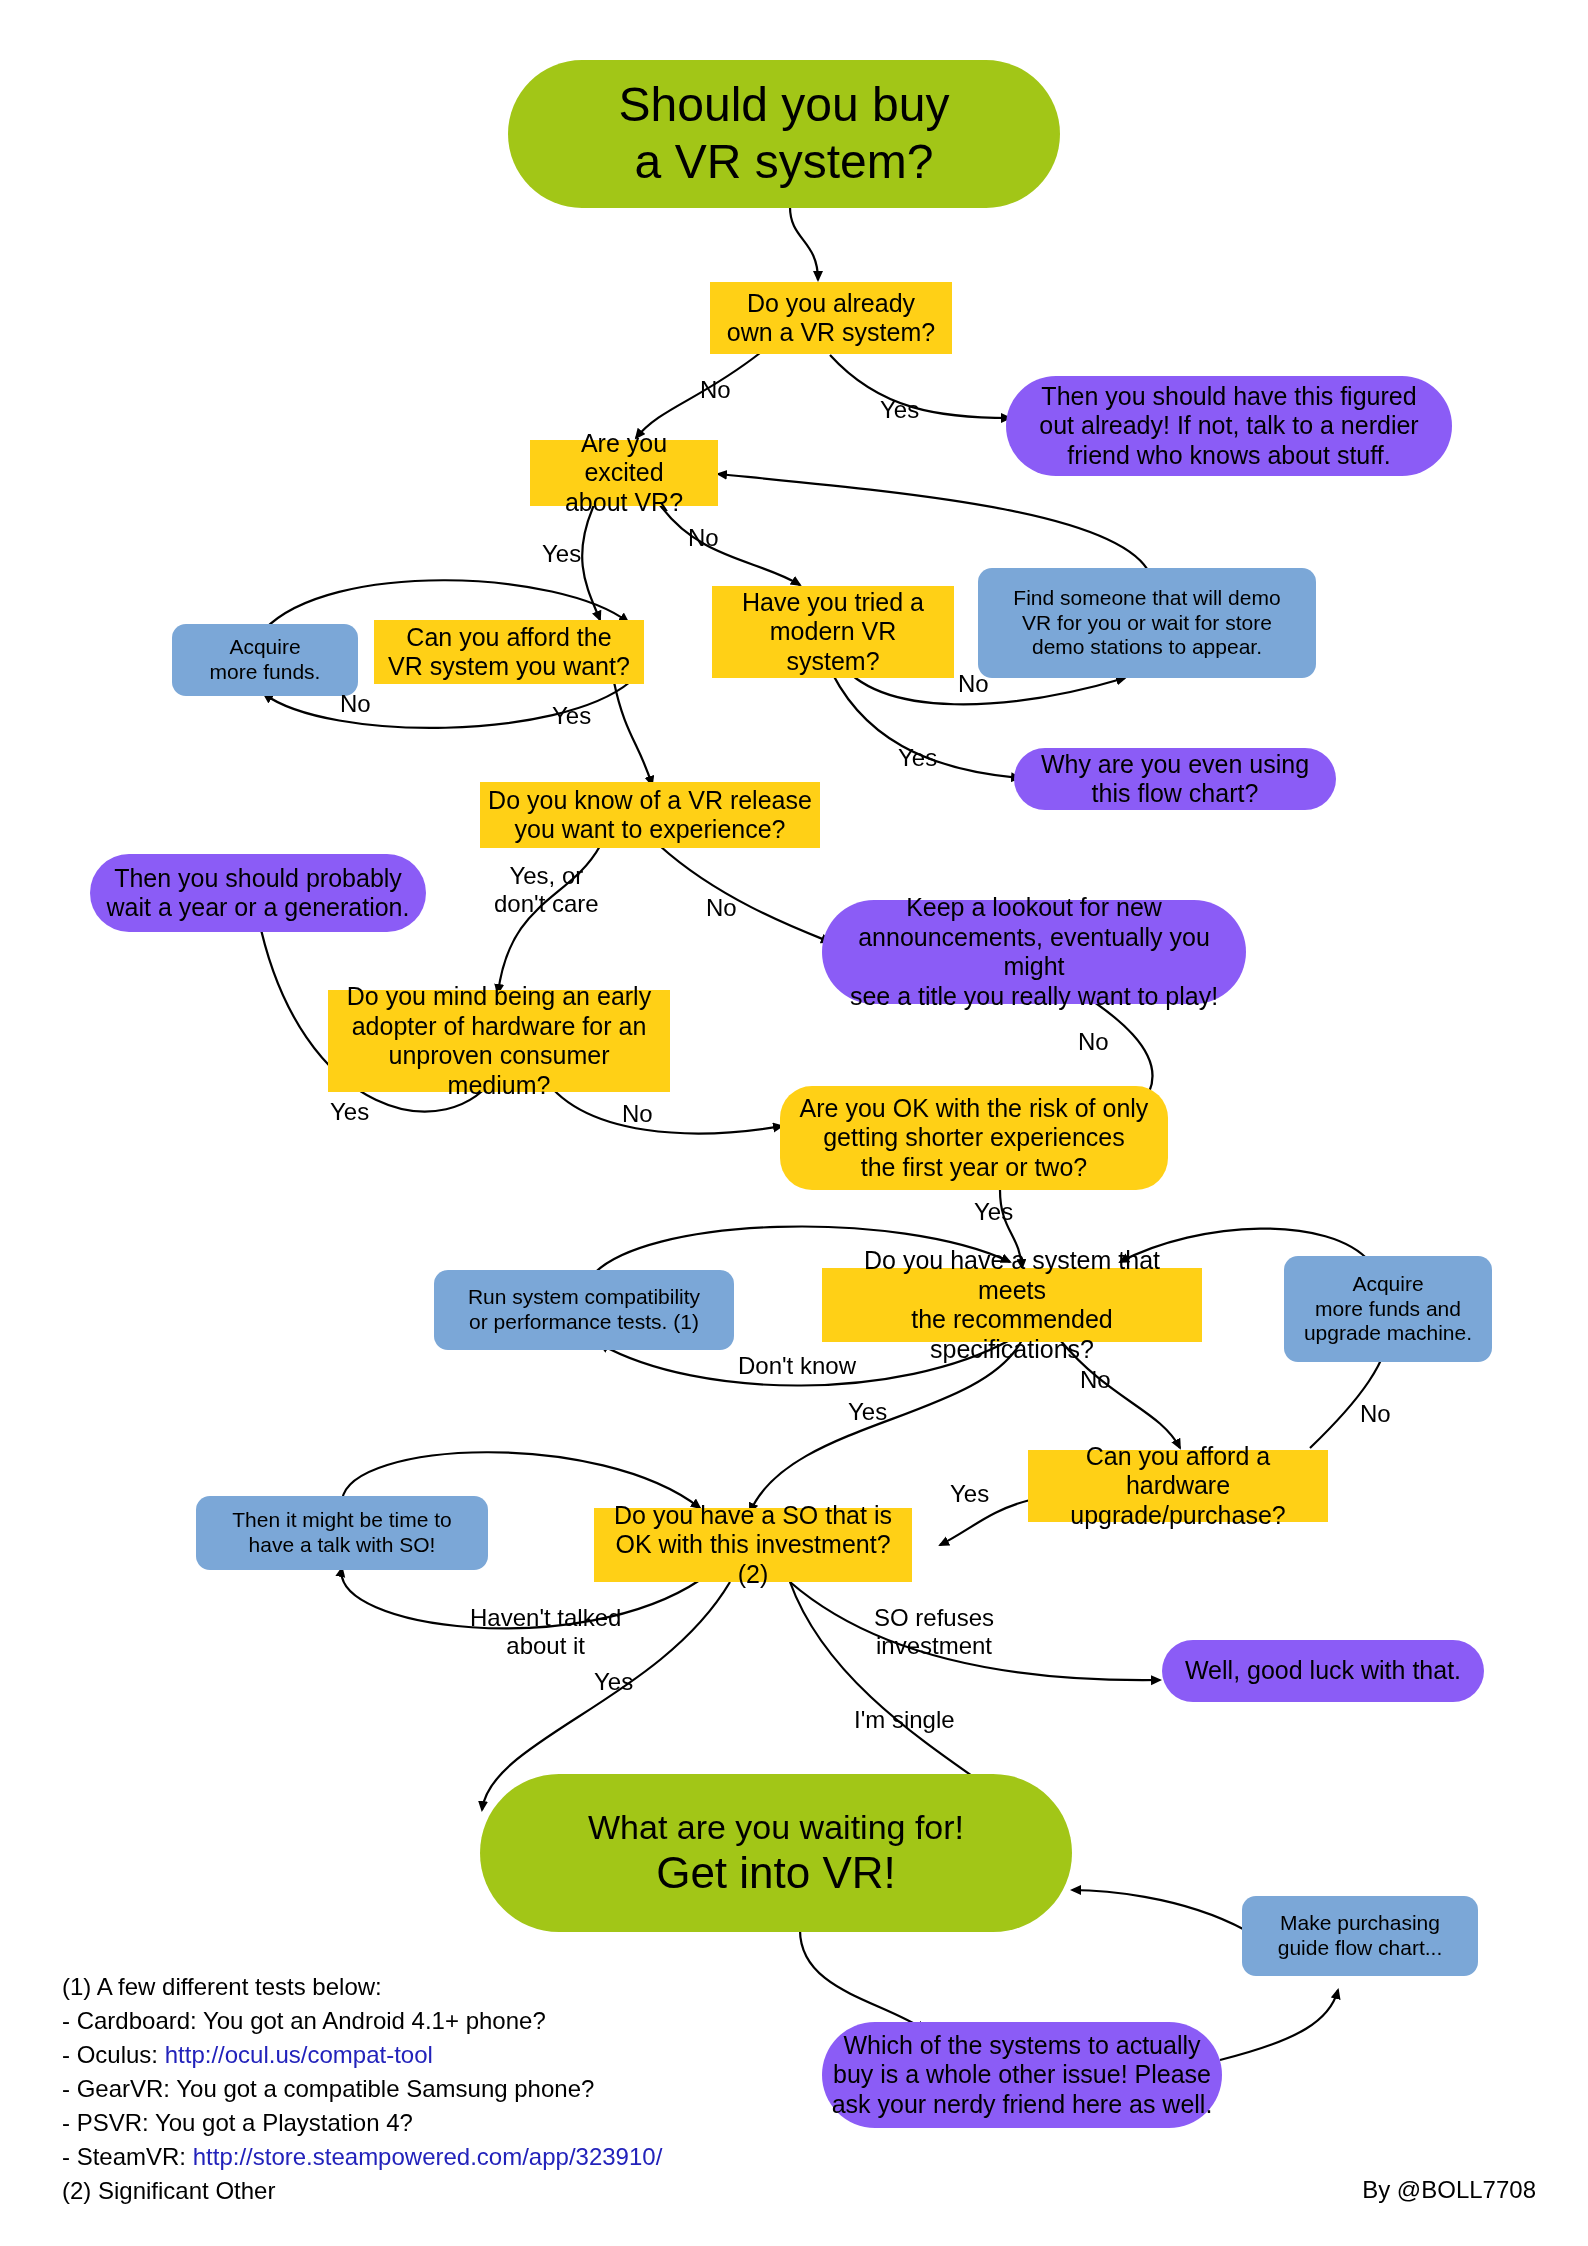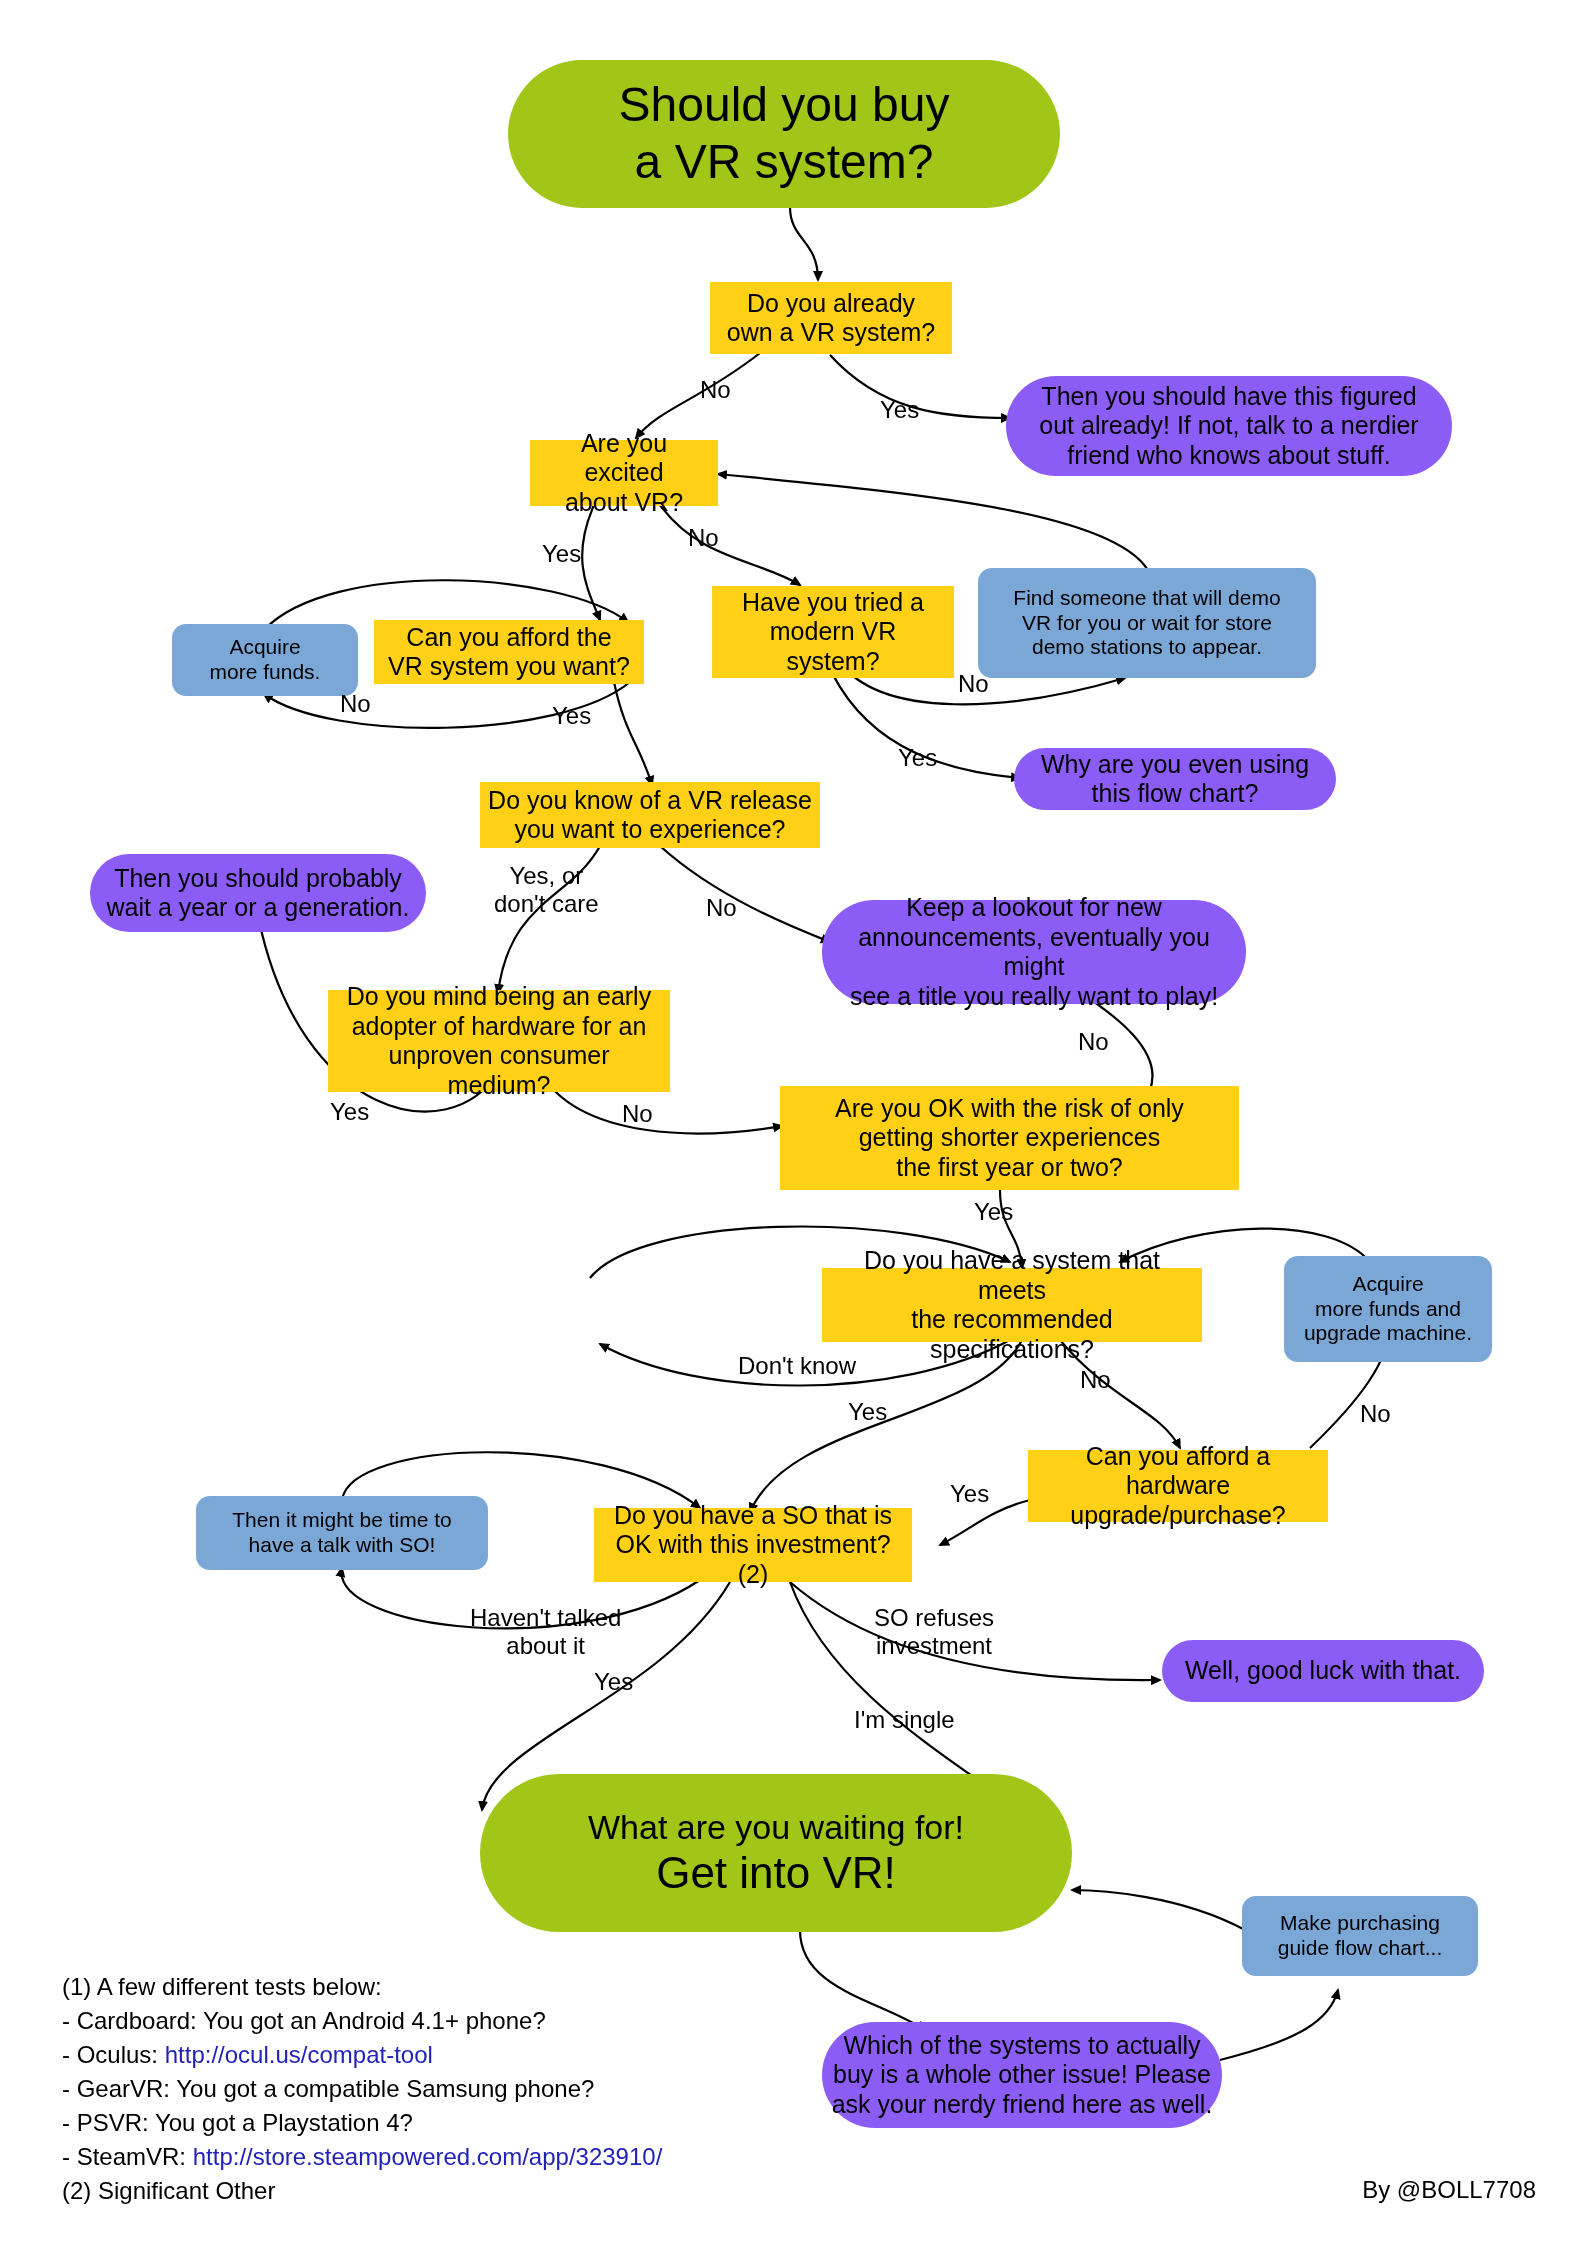--- a/index.html
+++ b/index.html
@@ -209,24 +209,26 @@
 wait a year or a generation.</div>
 
   <div class="node terminal" style="left:822px; top:900px; width:424px; height:104px;">Keep a lookout for new
 announcements, eventually you might
 see a title you really want to play!</div>
 
   <div class="node decision" style="left:328px; top:990px; width:342px; height:102px;">Do you mind being an early
 adopter of hardware for an
 unproven consumer medium?</div>
 
-  <div class="node decision" style="left:780px; top:1086px; width:459px; height:104px;">Are you OK with the risk of only
+  <div class="node decision" style="left:780px; top:1086px; width:388px; height:104px;border-radius:32px;">Are you OK with the risk of only
 getting shorter experiences
 the first year or two?</div>
 
+  <div class="node action" style="left:434px; top:1270px; width:300px; height:80px;">Run system compatibility
+or performance tests. (1)</div>
 
   <div class="node decision" style="left:822px; top:1268px; width:380px; height:74px;">Do you have a system that meets
 the recommended specifications?</div>
 
   <div class="node action" style="left:1284px; top:1256px; width:208px; height:106px;">Acquire
 more funds and
 upgrade machine.</div>
 
   <div class="node decision" style="left:1028px; top:1450px; width:300px; height:72px;">Can you afford a hardware
 upgrade/purchase?</div>

